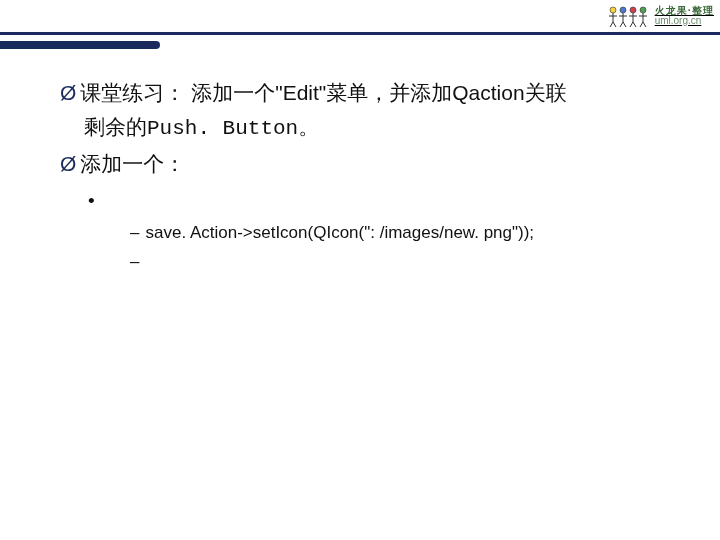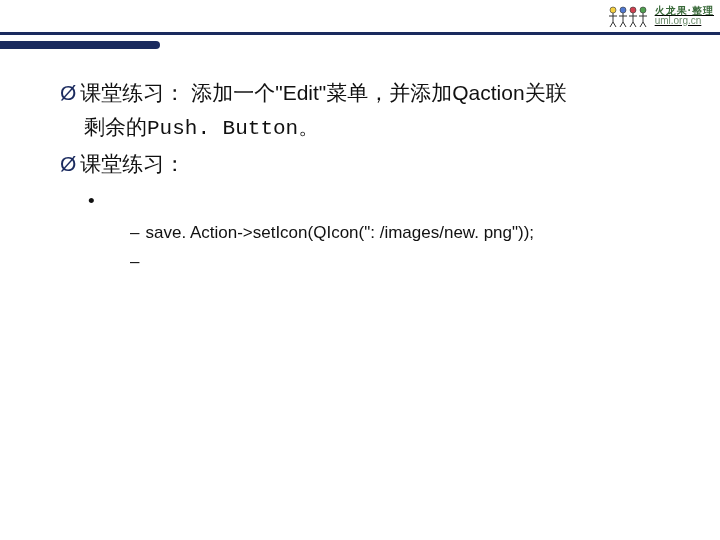--- a/index.html
+++ b/index.html
@@ -152,21 +152,21 @@
   <div class="bullet-line">
     <span class="bullet-icon">Ø</span>
     <span>课堂练习： 添加一个"Edit"菜单，并添加Qaction关联</span>
   </div>
   <div class="indent-cont">
     <span>剩余的Push. Button。</span>
   </div>
 
   <div class="bullet-line">
     <span class="bullet-icon">Ø</span>
-    <span>课堂练习：</span>
+    <span>添加一个：</span>
   </div>
 
   <div class="sub-bullet">
     <span class="sub-dot">•</span>
   </div>
 
   <div class="code-line">
     <span class="dash">–</span>
     <span>save. Action-&gt;setIcon(QIcon(": /images/new. png"));</span>
   </div>

